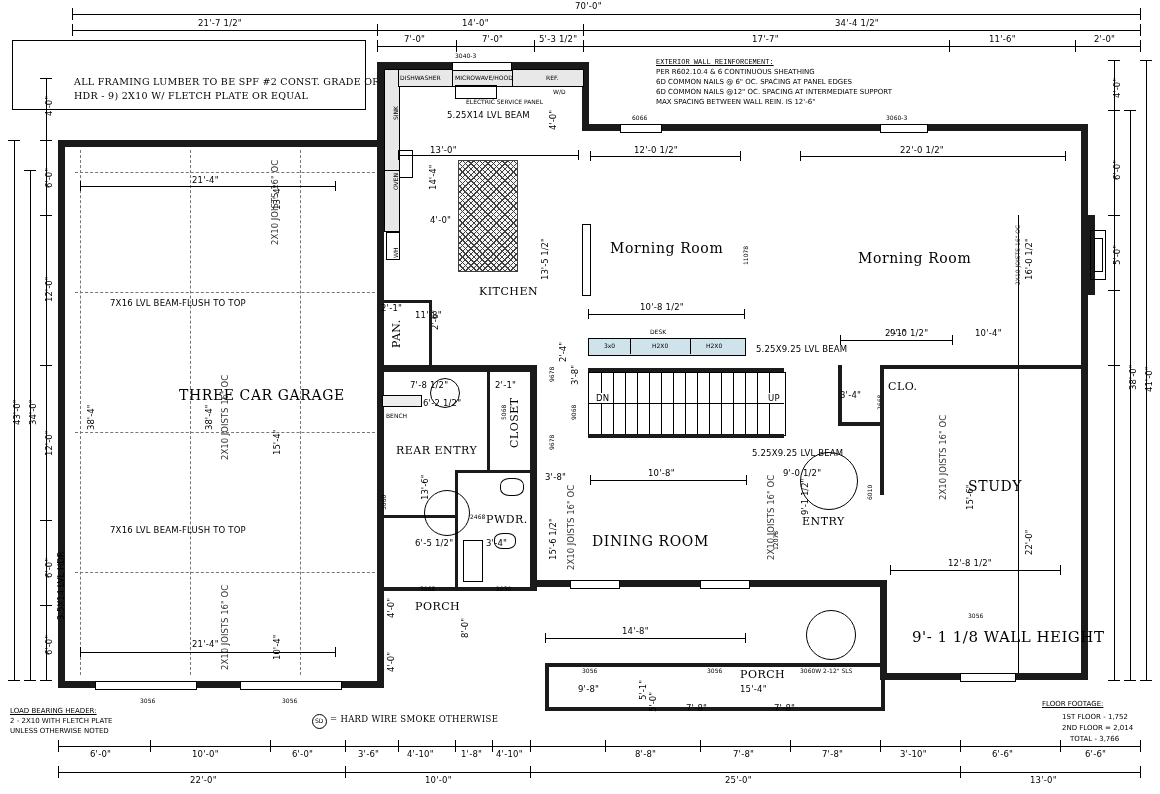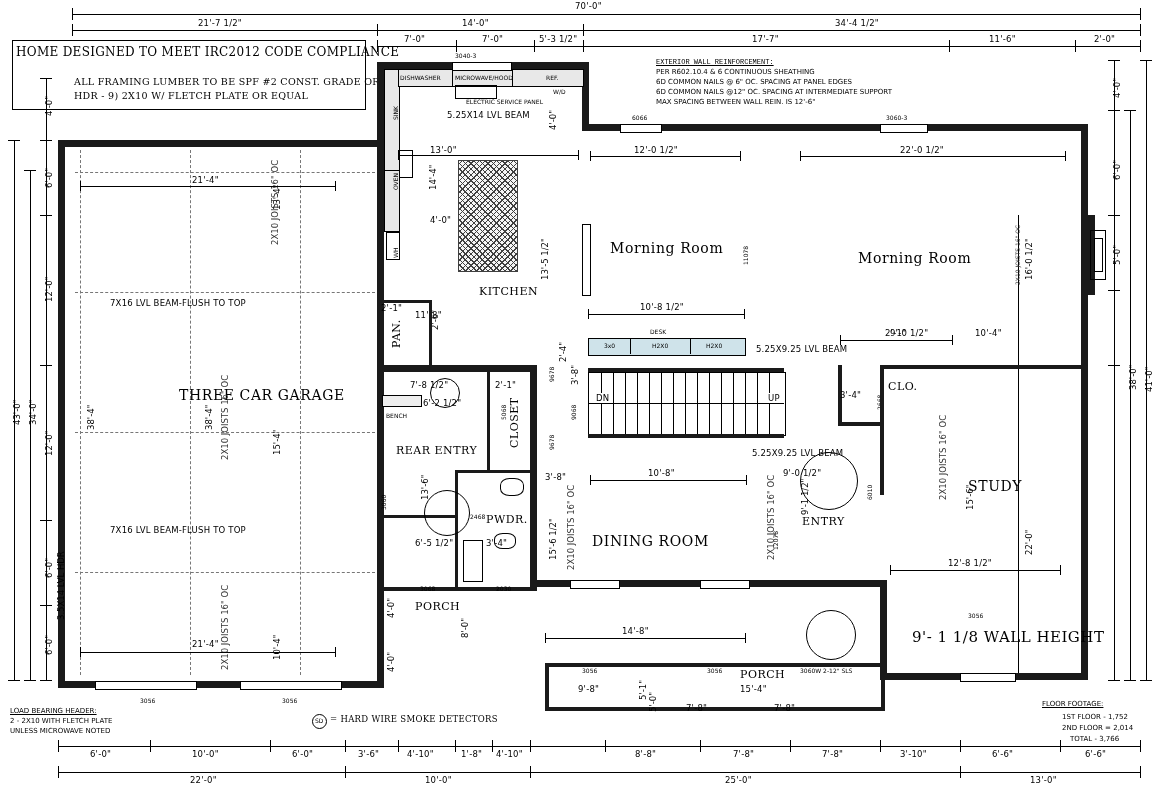--- a/index.html
+++ b/index.html
@@ -64,21 +64,20 @@
   <div class="ln v" style="left:1075px;top:40px;height:12px;"></div>
   <div class="ln v" style="left:1140px;top:40px;height:12px;"></div>
   <div class="txt dim" style="left:404px;top:34px;">7'-0"</div>
   <div class="txt dim" style="left:482px;top:34px;">7'-0"</div>
   <div class="txt dim" style="left:539px;top:34px;">5'-3 1/2"</div>
   <div class="txt dim" style="left:752px;top:34px;">17'-7"</div>
   <div class="txt dim" style="left:989px;top:34px;">11'-6"</div>
   <div class="txt dim" style="left:1094px;top:34px;">2'-0"</div>
 
   <div class="titlebox" style="left:12px;top:40px;width:352px;height:68px;"></div>
-  <div class="txt note" style="left:16px;top:45px;font-size:12px;">HOME DESIGNED TO MEET IRC2012 CODE COMPLIANCE</div>
   <div class="txt note" style="left:74px;top:76px;">ALL FRAMING LUMBER TO BE SPF #2 CONST. GRADE OR EQUAL</div>
   <div class="txt note" style="left:74px;top:90px;">HDR - 9) 2X10 W/ FLETCH PLATE OR EQUAL</div>
 
   <div class="txt small" style="left:656px;top:58px;text-decoration:underline;font-family:Liberation Mono, monospace;">EXTERIOR WALL REINFORCEMENT:</div>
   <div class="txt small" style="left:656px;top:68px;">PER R602.10.4 &amp; 6 CONTINUOUS SHEATHING</div>
   <div class="txt small" style="left:656px;top:78px;">6D COMMON NAILS @ 6" OC. SPACING AT PANEL EDGES</div>
   <div class="txt small" style="left:656px;top:88px;">6D COMMON NAILS @12" OC. SPACING AT INTERMEDIATE SUPPORT</div>
   <div class="txt small" style="left:656px;top:98px;">MAX SPACING BETWEEN WALL REIN. IS 12'-6"</div>
 
   <div class="ln v" style="left:14px;top:140px;height:540px;"></div>
@@ -441,25 +440,25 @@
   <div class="ln v" style="left:530px;top:766px;height:12px;"></div>
   <div class="ln v" style="left:960px;top:766px;height:12px;"></div>
   <div class="ln v" style="left:1140px;top:766px;height:12px;"></div>
   <div class="txt dim" style="left:190px;top:775px;">22'-0"</div>
   <div class="txt dim" style="left:425px;top:775px;">10'-0"</div>
   <div class="txt dim" style="left:725px;top:775px;">25'-0"</div>
   <div class="txt dim" style="left:1030px;top:775px;">13'-0"</div>
 
   <div class="txt small" style="left:10px;top:707px;text-decoration:underline;">LOAD BEARING HEADER:</div>
   <div class="txt small" style="left:10px;top:717px;">2 - 2X10 WITH FLETCH PLATE</div>
-  <div class="txt small" style="left:10px;top:727px;">UNLESS MICROWAVE NOTED</div>
+  <div class="txt small" style="left:10px;top:727px;">UNLESS OTHERWISE NOTED</div>
 
   <div class="box" style="left:312px;top:714px;width:13px;height:13px;border-radius:50%;"></div>
   <div class="txt tiny" style="left:315px;top:717px;">SD</div>
-  <div class="txt note" style="left:330px;top:714px;font-size:8.5px;">= HARD WIRE SMOKE DETECTORS</div>
+  <div class="txt note" style="left:330px;top:714px;font-size:8.5px;">= HARD WIRE SMOKE OTHERWISE</div>
 
   <div class="txt" style="left:912px;top:628px;font-family:'DejaVu Serif',serif;font-size:15px;letter-spacing:.5px;">9'- 1 1/8 WALL HEIGHT</div>
   <div class="txt small" style="left:1042px;top:700px;text-decoration:underline;">FLOOR FOOTAGE:</div>
   <div class="txt small" style="left:1062px;top:713px;">1ST FLOOR - 1,752</div>
   <div class="txt small" style="left:1062px;top:724px;">2ND FLOOR = 2,014</div>
   <div class="txt small" style="left:1070px;top:735px;">TOTAL - 3,766</div>
 
 </div>
 
 </body></html>

